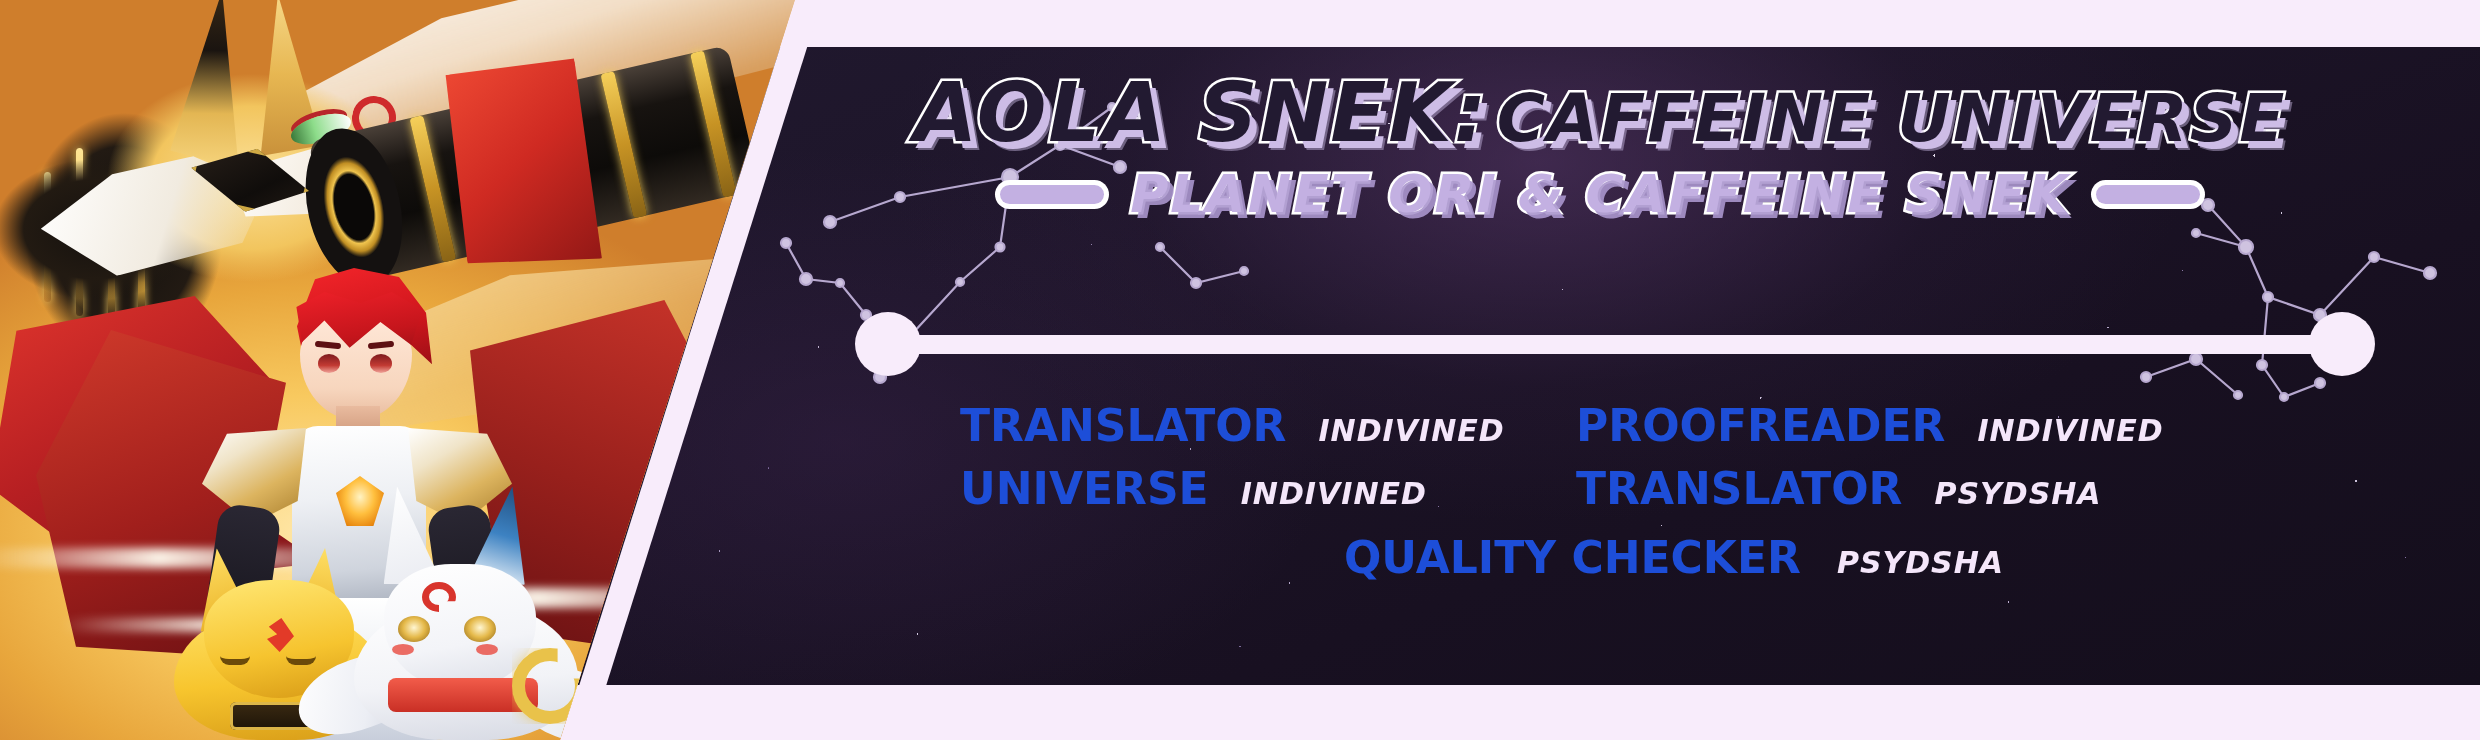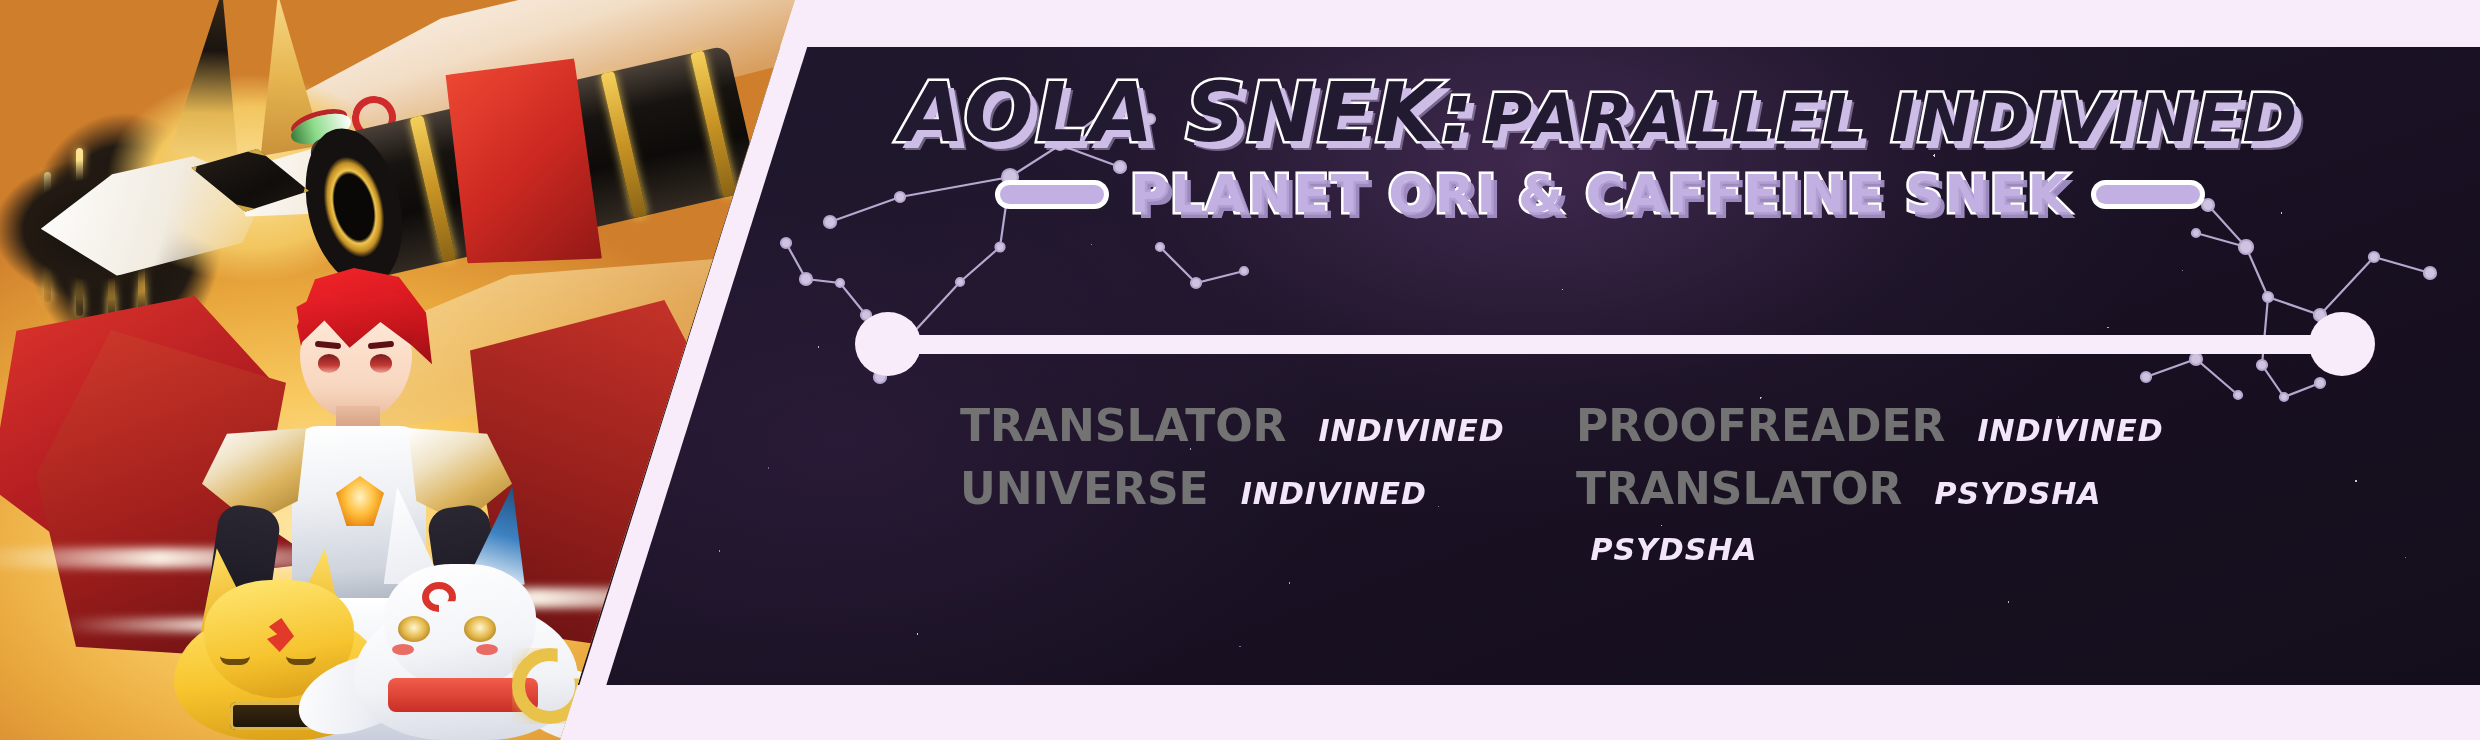--- a/index.html
+++ b/index.html
@@ -443,21 +443,21 @@
   }
   .sub-dash {
     width:104px; height:19px; border-radius:12px;
     background:#c3b0e2;
     box-shadow:0 0 0 5px #ffffff;
     flex:0 0 auto;
   }
   #subtitle-text {
     white-space:nowrap; line-height:1;
     font-family:"DejaVu Sans", sans-serif;
-    font-weight:bold; 
+    font-weight:bold; font-style:italic;
     font-size:52px; letter-spacing:2px;
     color:#c3b0e2;
     -webkit-text-stroke:5px #ffffff;
     paint-order:stroke fill;
     text-shadow:6px 6px 0 rgba(170,150,205,.9);
   }
 
   
   #divider {
     position:absolute; left:855px; top:312px; width:1520px; height:64px;
@@ -477,21 +477,21 @@
   #credits {
     position:absolute; left:960px; top:400px; width:1400px; height:190px;
   }
   .credit-row {
     display:flex; align-items:baseline; gap:32px;
     margin-bottom:12px;
   }
   .credit-role {
     font-family:"DejaVu Sans", sans-serif;
     font-weight:bold; font-size:44px; letter-spacing:0px;
-    color:#737373; white-space:nowrap;
+    color:#1d4ed8; white-space:nowrap;
   }
   .credit-name {
     font-family:"DejaVu Sans", sans-serif;
     font-weight:bold; font-style:italic;
     font-size:30px; letter-spacing:1px;
     color:#f4e6fa; white-space:nowrap;
   }
   #credits-cols { display:flex; gap:86px; }
   #col-left { width:530px; }
   #col-right { width:560px; }
@@ -562,21 +562,21 @@
         <polyline points="1160,200 1196,236 1244,224" fill="none"></polyline>
         <circle cx="1160" cy="200" r="4"></circle>
           <circle cx="1196" cy="236" r="5"></circle>
         <circle cx="1244" cy="224" r="4"></circle>
       </g>
     </svg>
   </div>
 
   <div id="title-wrap">
     <div id="title-line">
-      <span id="title-main">AOLA SNEK:</span><span id="title-sub-main">PARALLEL INDIVINED</span>
+      <span id="title-main">AOLA SNEK:</span><span id="title-sub-main">CAFFEINE UNIVERSE</span>
     </div>
     <div id="subtitle-row">
       <span class="sub-dash"></span>
       <span id="subtitle-text">PLANET ORI &amp; CAFFEINE SNEK</span>
       <span class="sub-dash"></span>
     </div>
   </div>
 
   <div id="divider">
     <span class="div-cap" id="div-cap-left"></span>
@@ -601,20 +601,21 @@
           <span class="credit-role">PROOFREADER</span>
           <span class="credit-name">INDIVINED</span>
         </div>
         <div class="credit-row">
           <span class="credit-role">TRANSLATOR</span>
           <span class="credit-name">PSYDSHA</span>
         </div>
       </div>
     </div>
     <div id="credits-bottom">
+      <span class="credit-role">QUALITY CHECKER</span>
       <span class="credit-name">PSYDSHA</span>
     </div>
   </div>
 
   <div id="artwork">
 
     <div class="art-layer" id="fur-sweep"></div>
 
     <div class="art-layer" id="fox-mane">
       <span class="mane-glow" style="left:64px; top:64px; height:130px;"></span>

